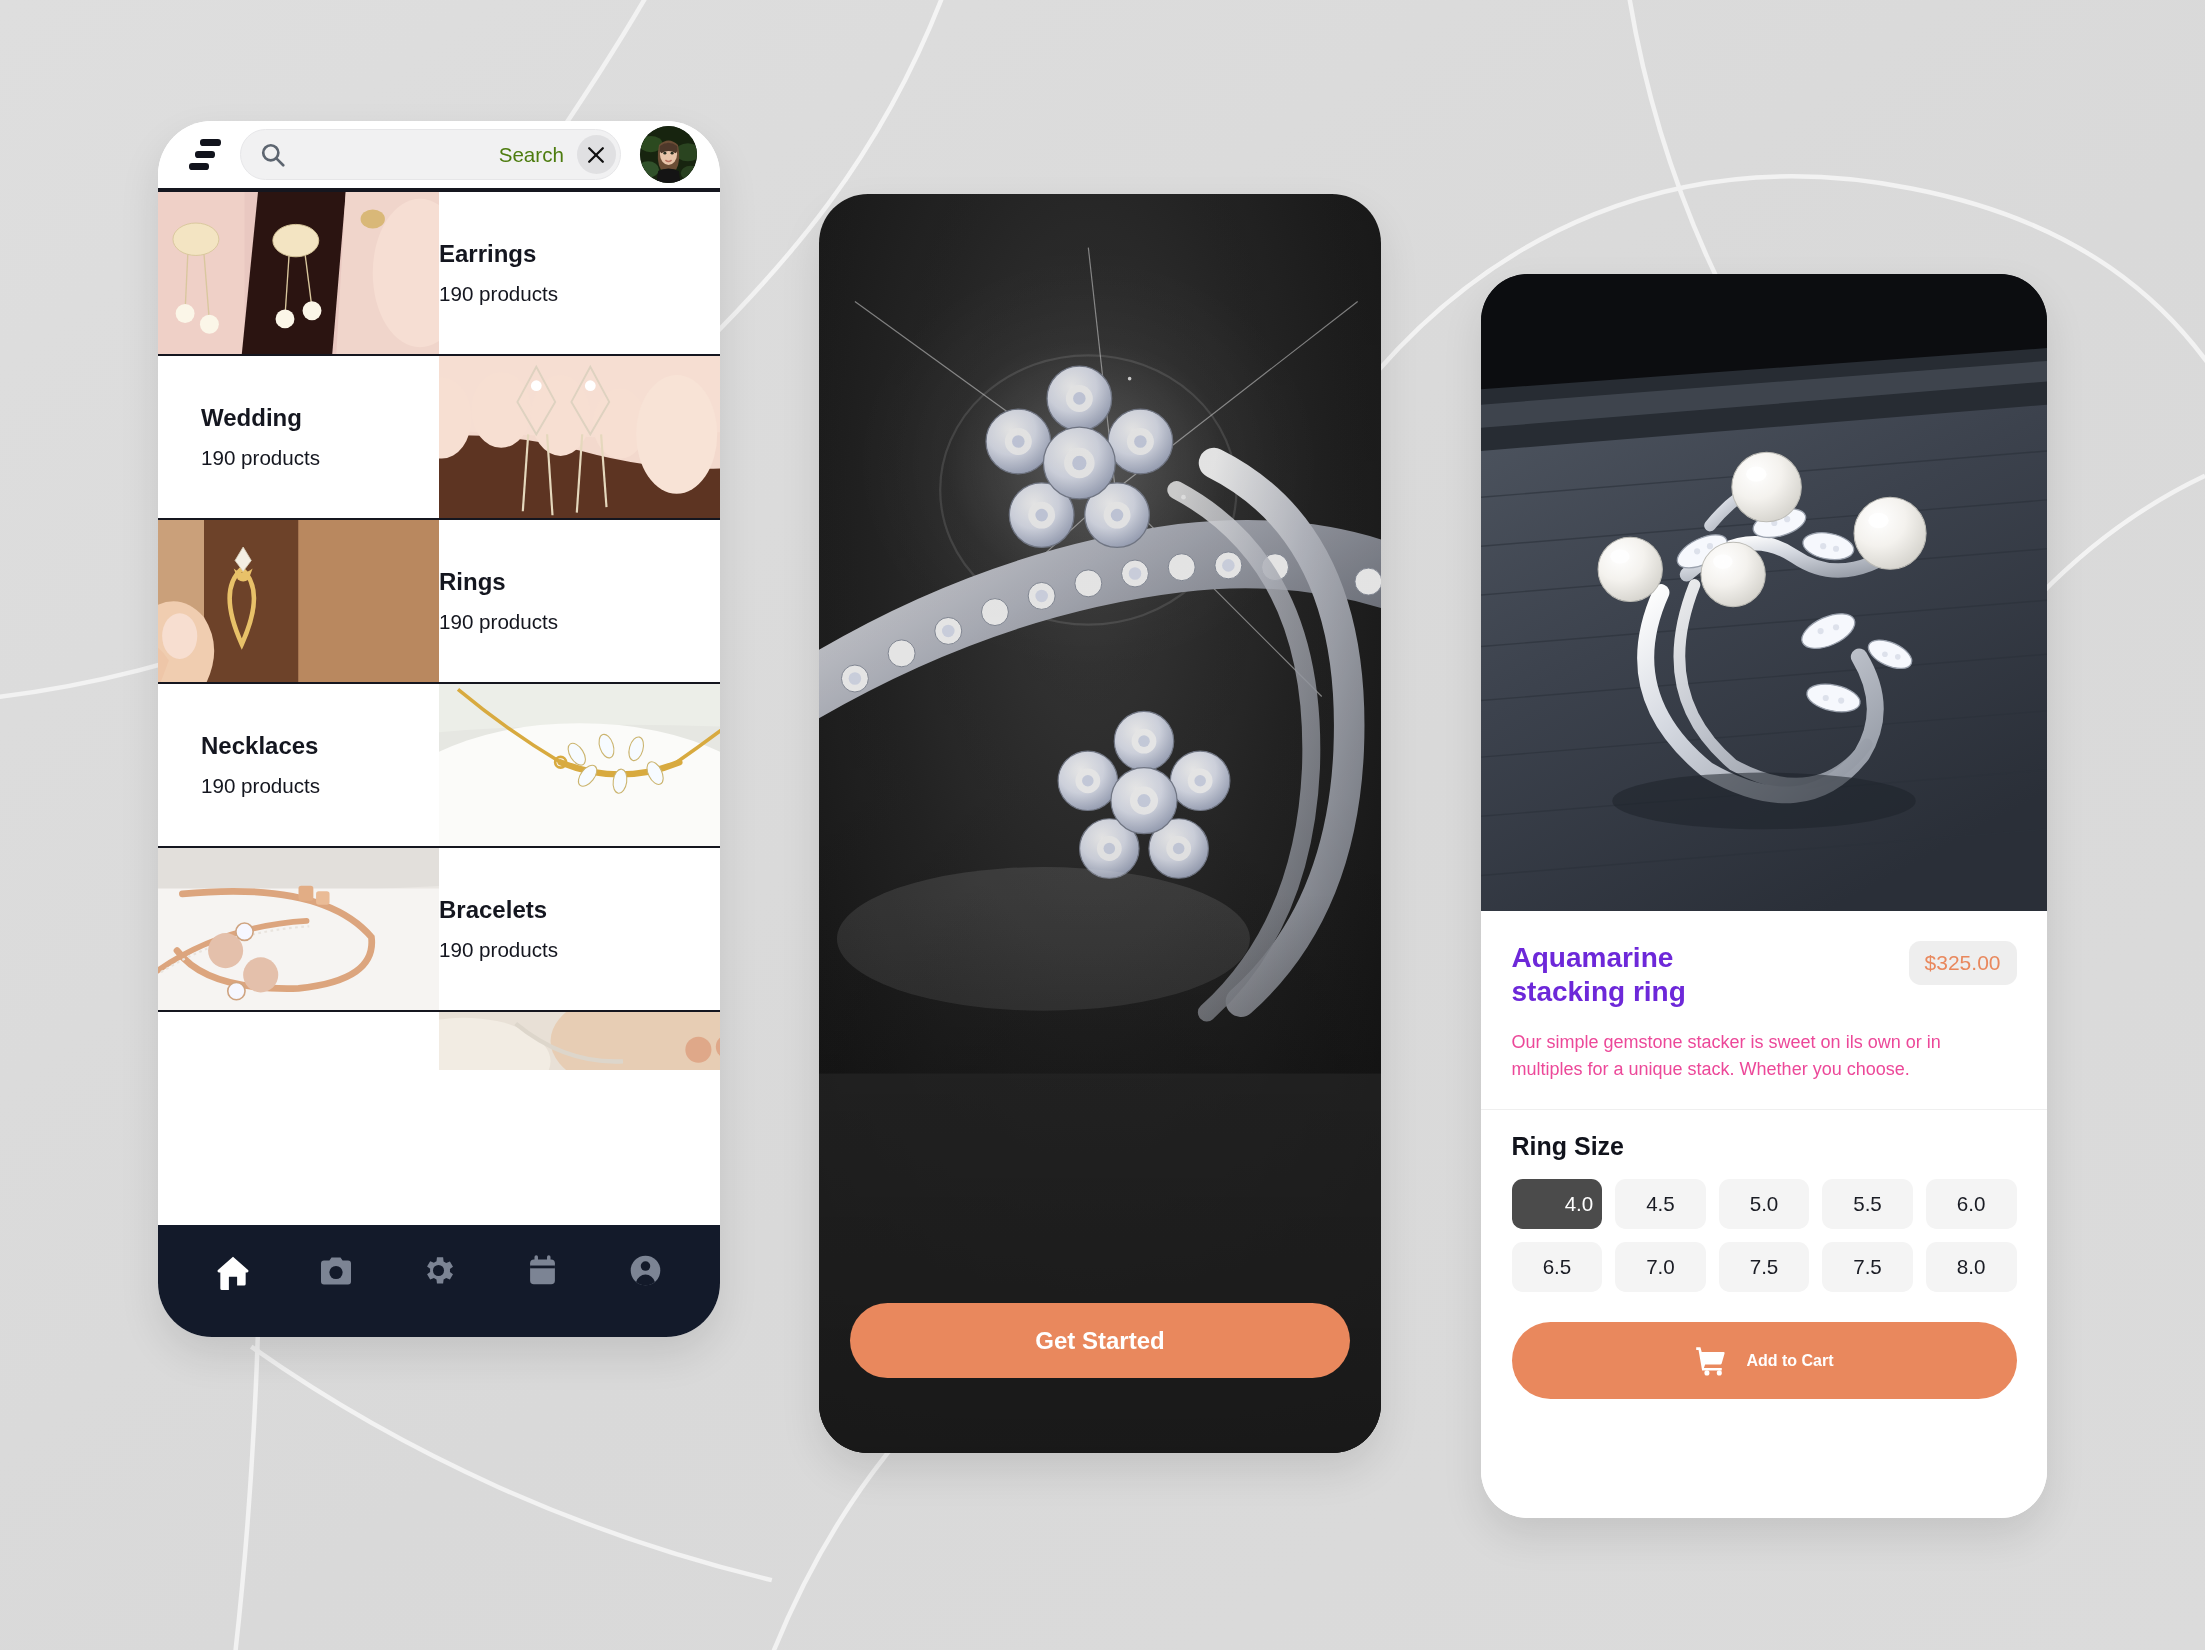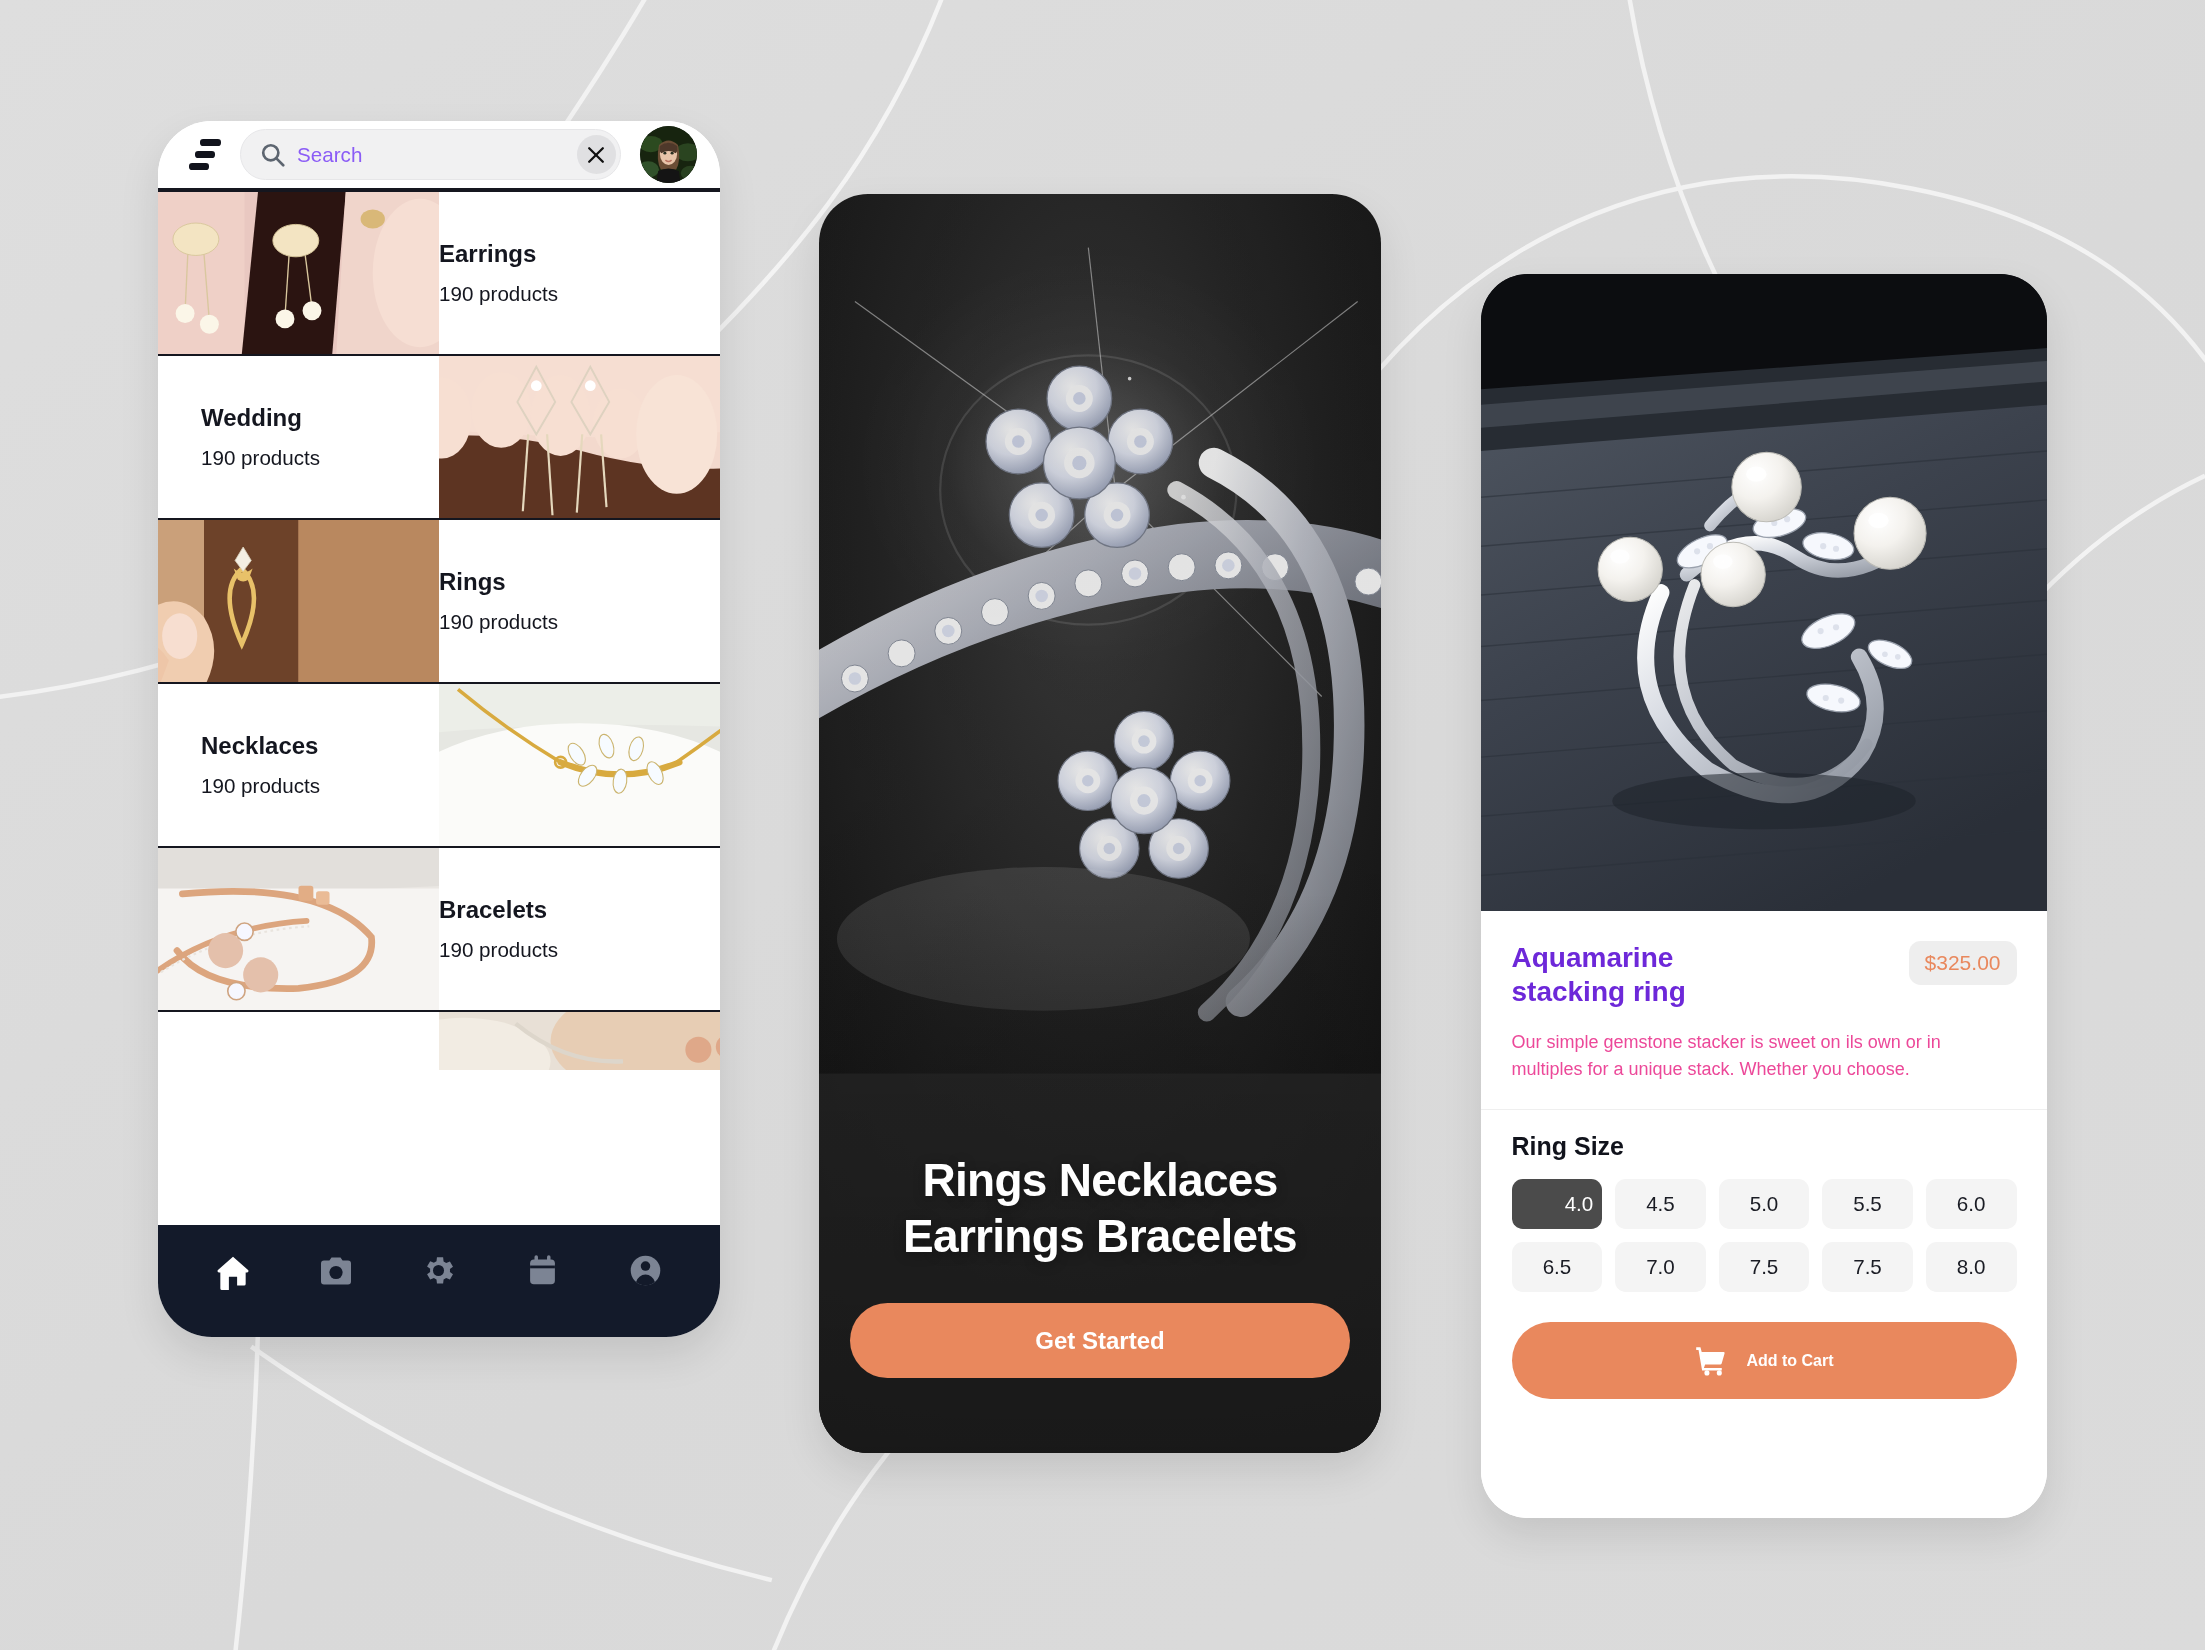--- a/index.html
+++ b/index.html
@@ -46,21 +46,21 @@
   .menu-icon i:nth-child(1) { width: 20.6px; margin-left: 11.7px; }
   .menu-icon i:nth-child(2) { width: 20.6px; margin-left: 6.3px; }
   .menu-icon i:nth-child(3) { width: 20px; margin-left: 0px; }
 
   .search-box {
     flex: 1 1 auto; height: 51px; background: #f1f1f2;
     border: 0.9px solid #e6e6e8;
     border-radius: 27px; display: flex; align-items: center;
     padding: 0 4.5px 0 20px; gap: 12.6px;
   }
-  .search-text { font-size: 20.6px; color: #8b5cf6; flex: 1 1 auto; }
+  .search-text { font-size: 20.6px; color: #4d7c0f; flex: 1 1 auto; text-align: right; }
   .clear-btn {
     width: 39px; height: 39px; border-radius: 50%;
     background: #e0e0e2; display: flex; align-items: center; justify-content: center;
     flex: 0 0 39px;
   }
   .avatar {
     width: 57px; height: 57px; border-radius: 50%; flex: 0 0 57px;
     overflow: hidden; position: relative; background: #1d2a1c;
   }
 
@@ -563,24 +563,20 @@
     </g>
 
     <ellipse cx="250" cy="830" rx="230" ry="80" fill="#ffffff" opacity="0.12"></ellipse>
     <rect x="0" y="780" width="626" height="623" fill="url(#darkBot)"></rect>
     <rect x="0" y="980" width="626" height="423" fill="#2c2c2c" opacity="0.72"></rect>
   </svg>
 
   <div class="hero-overlay"></div>
 
   <div class="hero-content">
-    <div class="hero-title">
-      <div>Rings Necklaces</div>
-      <div>Earrings Bracelets</div>
-    </div>
     <button class="cta-btn">Get Started</button>
   </div>
 </div>
 
 <div class="phone" id="phone-right">
 
   <div class="prod-img">
     <svg viewBox="0 0 440 500" preserveAspectRatio="xMidYMid slice" width="100%" height="100%">
       <defs>
         <linearGradient id="wood" x1="0" y1="0" x2="0.6" y2="1">

